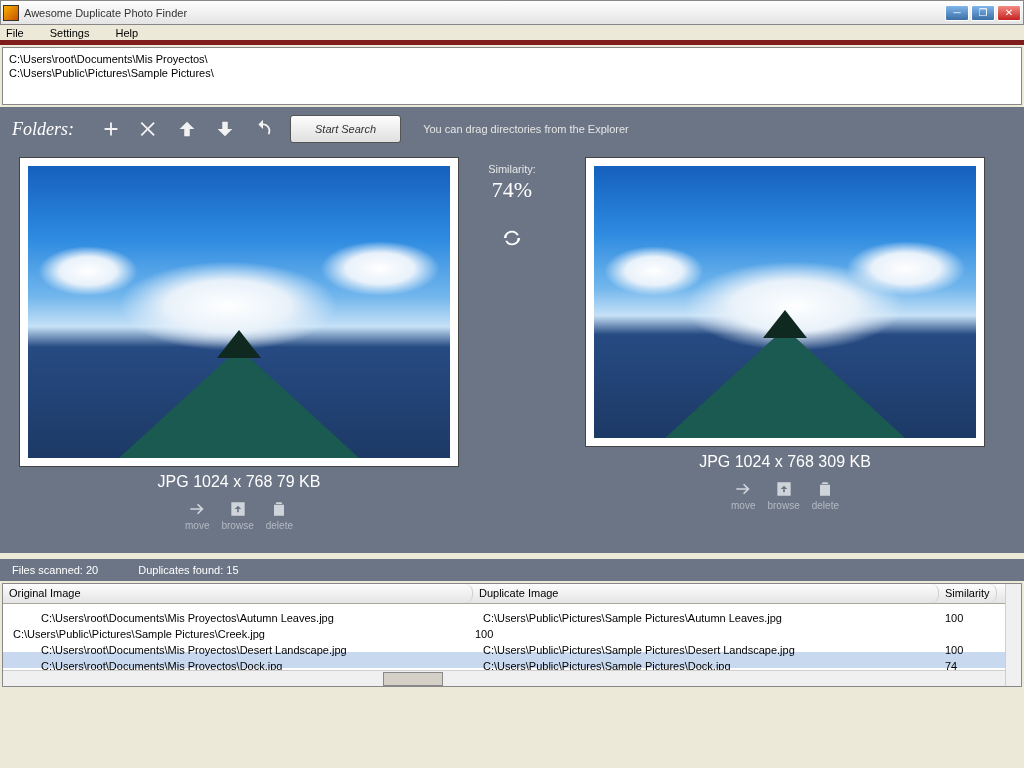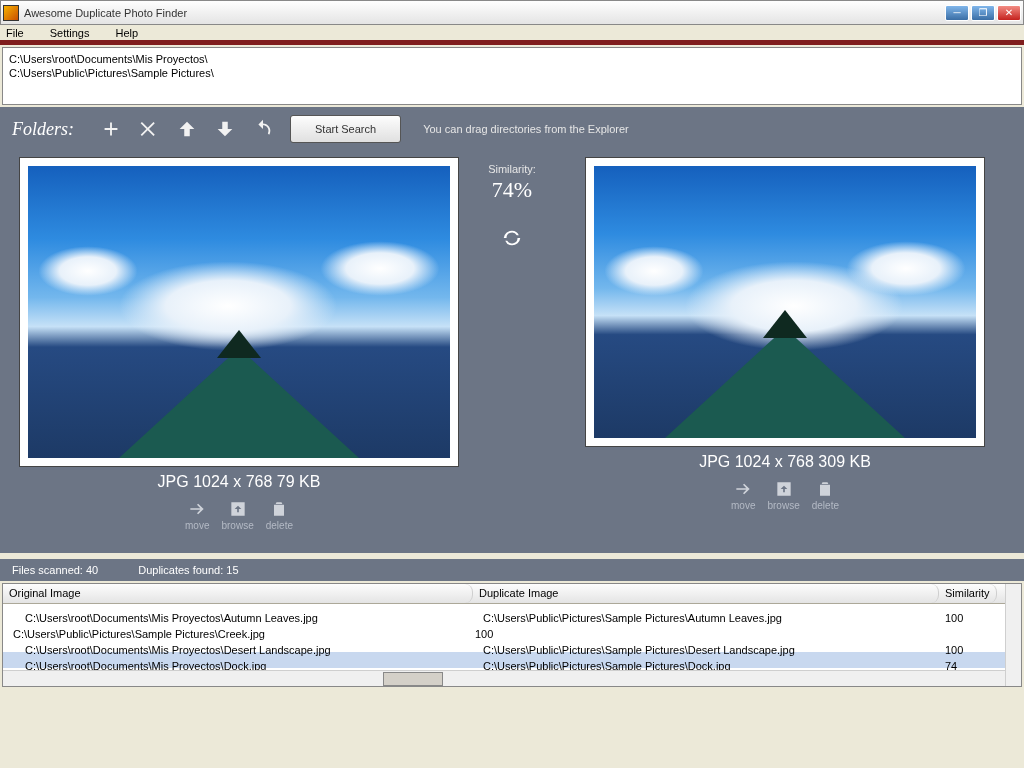--- a/index.html
+++ b/index.html
@@ -16,21 +16,21 @@
 .menubar { height: 20px; background: #ece9d8; display: flex; align-items: center; padding: 0 6px; gap: 26px; border-bottom: 5px solid #7f1d1d; }
 .menubar span { cursor: pointer; }
 
 .pathlist { height: 58px; background: #fff; border: 1px solid #888; margin: 2px; padding: 4px 6px; overflow: auto; }
 .pathlist div { white-space: nowrap; line-height: 14px; }
 
 .toolbar { height: 44px; background: #6c7585; display: flex; align-items: center; padding: 0 12px; gap: 0; }
 .toolbar-label { color: #fff; font-size: 18px; font-family: Georgia, serif; font-style: italic; margin-right: 18px; }
 .toolbtn { width: 38px; height: 38px; display: flex; align-items: center; justify-content: center; cursor: pointer; color: #f0f0f0; }
 .toolbtn svg { width: 22px; height: 22px; fill: #f2f2f2; }
-.start-btn { padding: 0 24px; height: 28px; background: linear-gradient(#fdfdfd,#e0e0e0); border: 1px solid #555; border-radius: 3px; margin: 0 14px 0 8px; cursor: pointer; color: #333; }
+.start-btn { padding: 0 24px; height: 28px; background: linear-gradient(#fdfdfd,#e0e0e0); border: 1px solid #555; border-radius: 3px; margin: 0 14px 0 8px; cursor: pointer; color: #333; font-style: italic; }
 .hint { color: #e6e6e6; margin-left: 8px; }
 
 .compare { display: flex; background: #6c7585; padding: 6px; gap: 0; height: 402px; }
 .panel { background: #6c7585; flex: 1; display: flex; flex-direction: column; align-items: center; }
 .photo-frame { background: #fff; border: 1px solid #444; padding: 8px; width: 440px; height: 310px; position: relative; }
 .photo { width: 100%; height: 100%; background: linear-gradient(to bottom, #1560bd 0%, #2e8be0 25%, #73b7ed 45%, #c6e1f7 55%, #264a82 62%, #1d3a66 100%); position: relative; overflow: hidden; }
 .cloud { position: absolute; background: radial-gradient(ellipse at center, #fff 0%, #e8f1fa 40%, rgba(200,220,240,0) 70%); border-radius: 50%; }
 .c1 { width: 220px; height: 90px; left: 90px; top: 95px; }
 .c2 { width: 100px; height: 50px; left: 10px; top: 80px; }
 .c3 { width: 120px; height: 55px; right: 10px; top: 75px; }
@@ -52,21 +52,21 @@
 
 .gridwrap { border: 1px solid #888; background: #fff; margin: 2px; }
 .grid-head { display: flex; background: linear-gradient(#fdfdfd,#e4e4e4); border-bottom: 1px solid #aca899; height: 20px; }
 .col { padding: 3px 6px; border-right: 1px solid #cfcfcf; border-radius: 8px; }
 .col-orig { width: 470px; }
 .col-dup  { width: 466px; }
 .col-sim  { width: 58px; }
 .grid-body { height: 66px; overflow: auto; }
 .row { display: flex; height: 16px; align-items: center; }
 .row.selected { background: #c8d8ef; }
-.row .col { border-right: none; padding: 1px 6px 1px 22px; white-space: nowrap; overflow: hidden; margin-top: 11px; }
+.row .col { border-right: none; padding: 1px 6px 1px 38px; white-space: nowrap; overflow: hidden; margin-top: 11px; }
 .row .col-sim { padding-left: 6px; }
 .row .col-dup { padding-left: 10px; }
 .hscroll { height: 16px; background: #f0f0f0; border-top: 1px solid #cfcfcf; display: flex; align-items: center; }
 .hscroll .thumb { height: 14px; width: 60px; background: #d4d0c8; border: 1px solid #888; margin-left: 380px; }
 .vsb { width: 16px; background: #f0f0f0; border-left: 1px solid #cfcfcf; }
 .gridflex { display: flex; }
 </style>
 </head>
 <body>
 
@@ -192,21 +192,21 @@
           <svg viewBox="0 0 24 24">
             <path d="M6 7h12v13H6zM9 4h6l1 2H8z"></path>
           </svg>
           <span>delete</span>
         </div>
     </div>
   </div>
 </div>
 
 <div class="statusbar">
-  <div><span>Files scanned:</span> <span>40</span></div>
+  <div><span>Files scanned:</span> <span>20</span></div>
   <div><span>Duplicates found:</span> <span>15</span></div>
 </div>
 
 <div class="gridwrap">
   <div class="gridflex">
     <div style="flex:1">
       <div class="grid-head">
         <div class="col col-orig">Original Image</div>
         <div class="col col-dup">Duplicate Image</div>
         <div class="col col-sim">Similarity</div>

